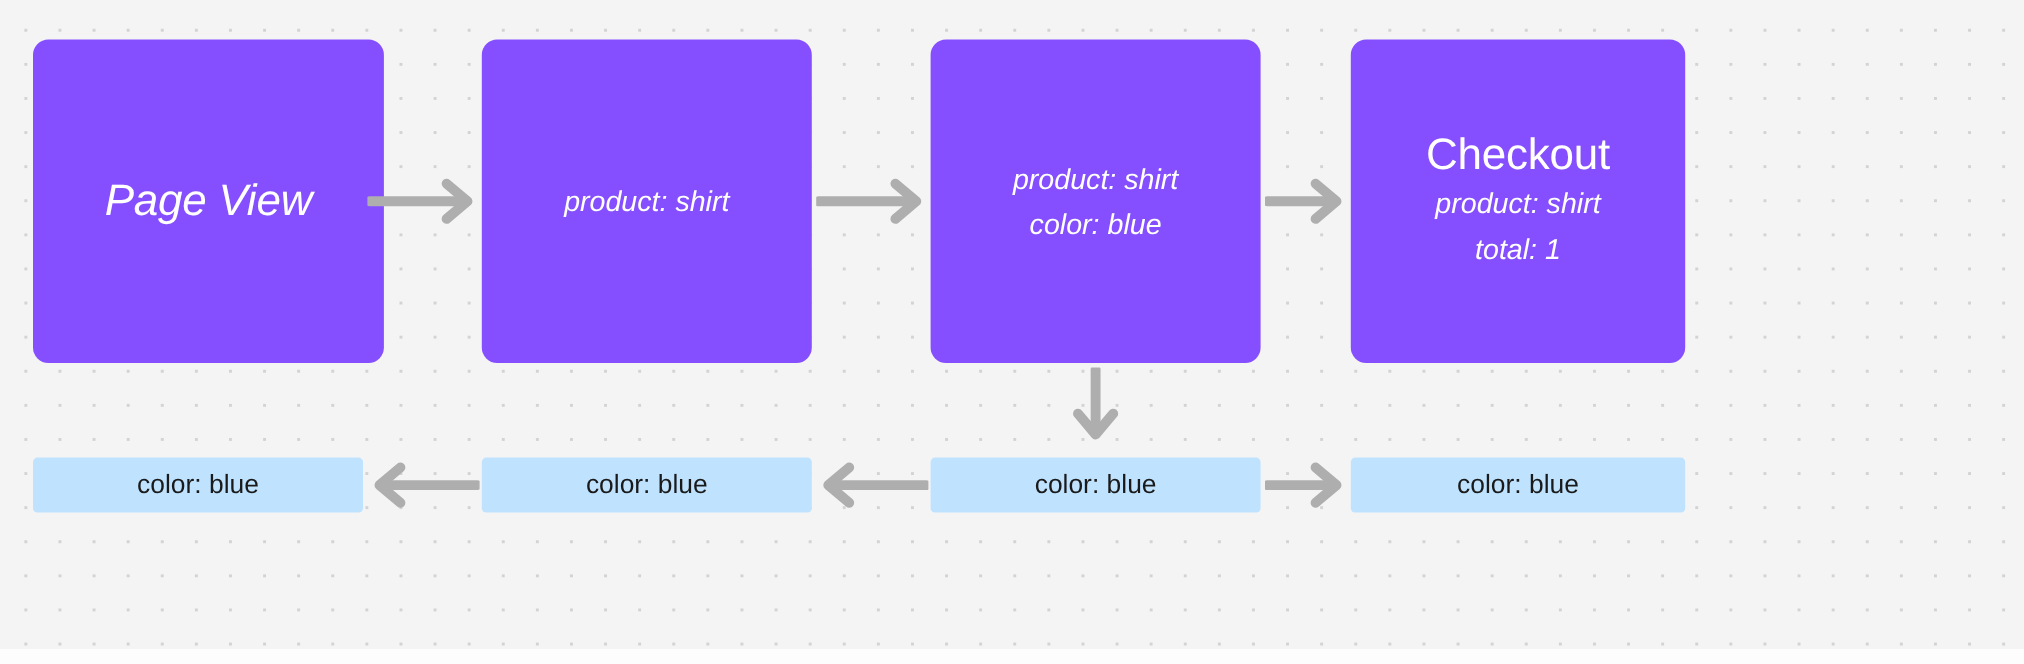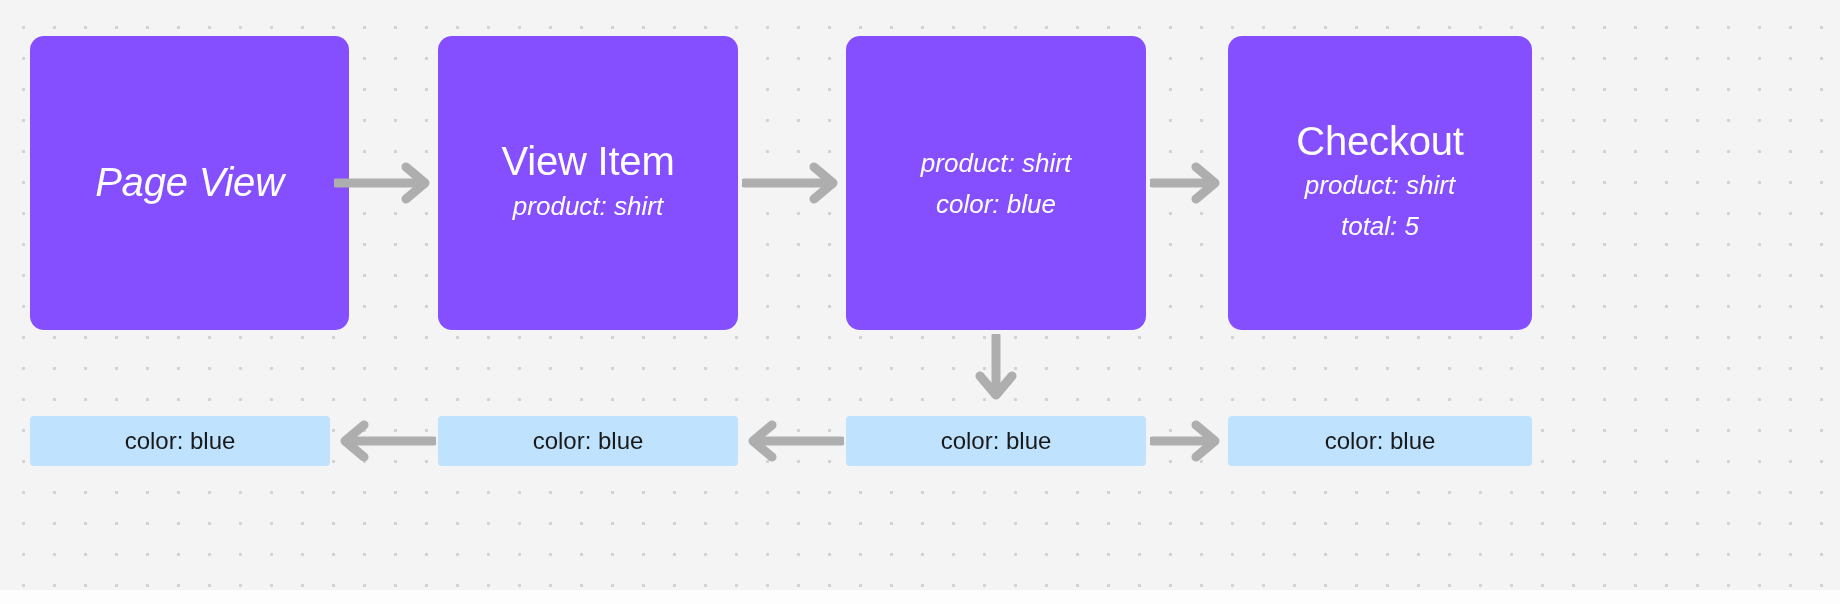--- a/index.html
+++ b/index.html
@@ -129,38 +129,37 @@
 <body>
 
 <div id="canvas">
 
   <div class="node" id="node-0">
     <div class="node-title">Page View</div>
     <div class="node-props"></div>
   </div>
 
   <div class="node" id="node-1">
-    <div class="node-title">View Item</div>
     <div class="node-props">
       <div class="node-prop">product: shirt</div>
     </div>
   </div>
 
   <div class="node" id="node-2">
     <div class="node-props">
       <div class="node-prop">product: shirt</div>
       <div class="node-prop">color: blue</div>
     </div>
   </div>
 
   <div class="node" id="node-3">
     <div class="node-title">Checkout</div>
     <div class="node-props">
       <div class="node-prop">product: shirt</div>
-      <div class="node-prop">total: 5</div>
+      <div class="node-prop">total: 1</div>
     </div>
   </div>
 
   <svg class="h-arrow" id="arrow-n0-n1" viewBox="0 0 102 44">
     <line x1="2" y1="22" x2="84" y2="22" stroke="#aeaeae" stroke-width="9" stroke-linecap="round"></line>
     <polyline points="72,6 91,22 72,38" fill="none" stroke="#aeaeae" stroke-width="9" stroke-linecap="round" stroke-linejoin="round"></polyline>
   </svg>
 
   <svg class="h-arrow" id="arrow-n1-n2" viewBox="0 0 102 44">
     <line x1="2" y1="22" x2="84" y2="22" stroke="#aeaeae" stroke-width="9" stroke-linecap="round"></line>

